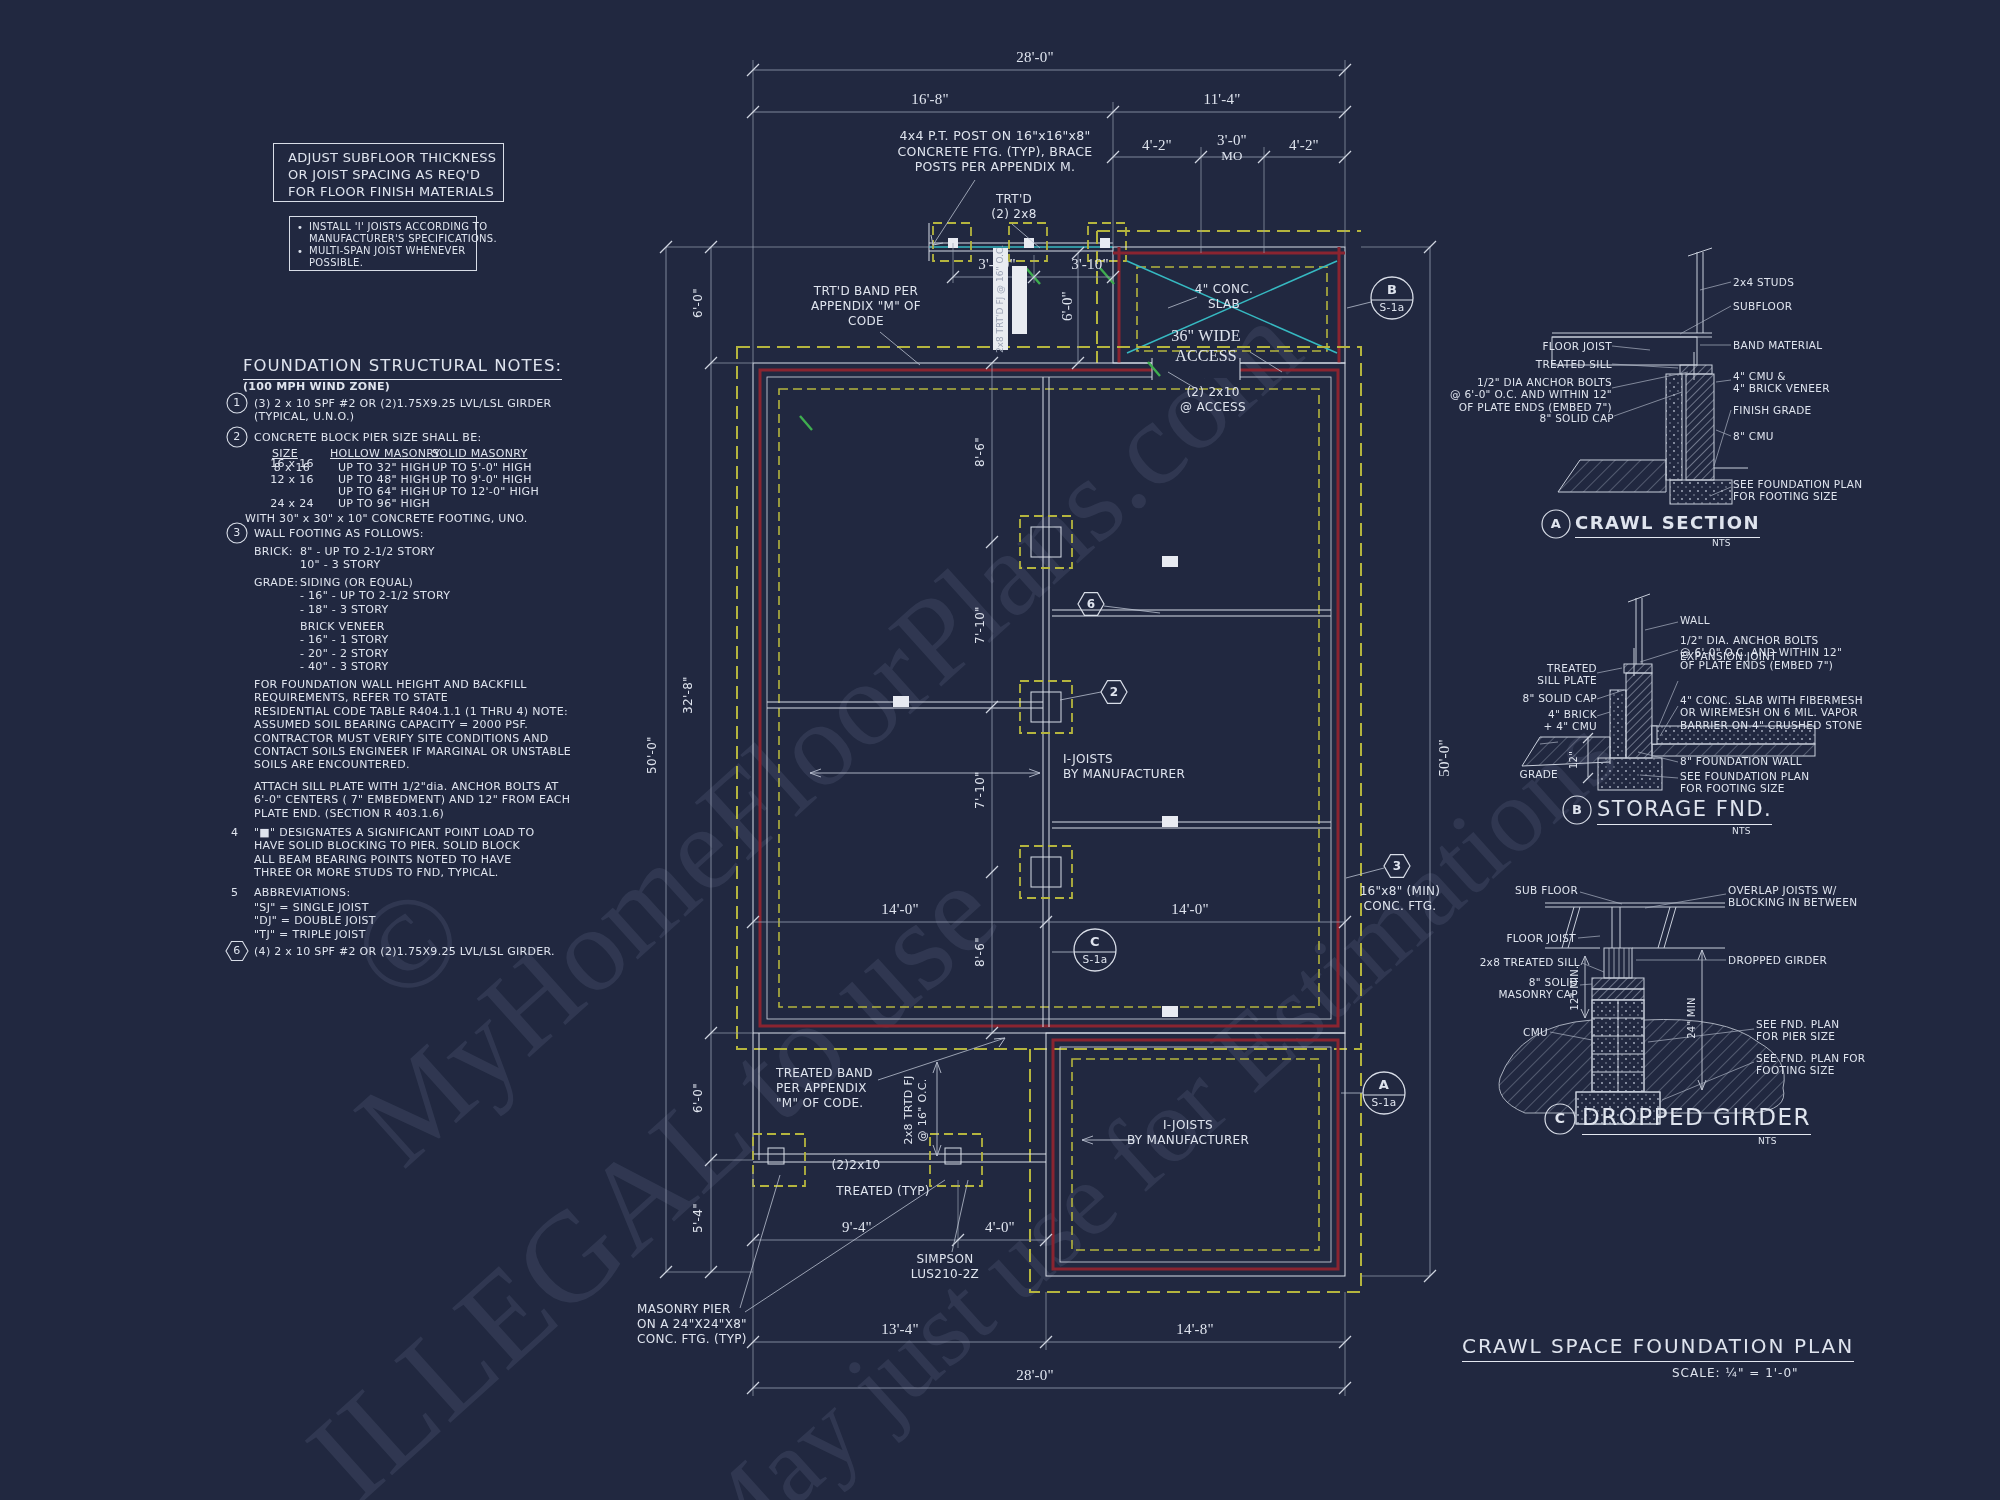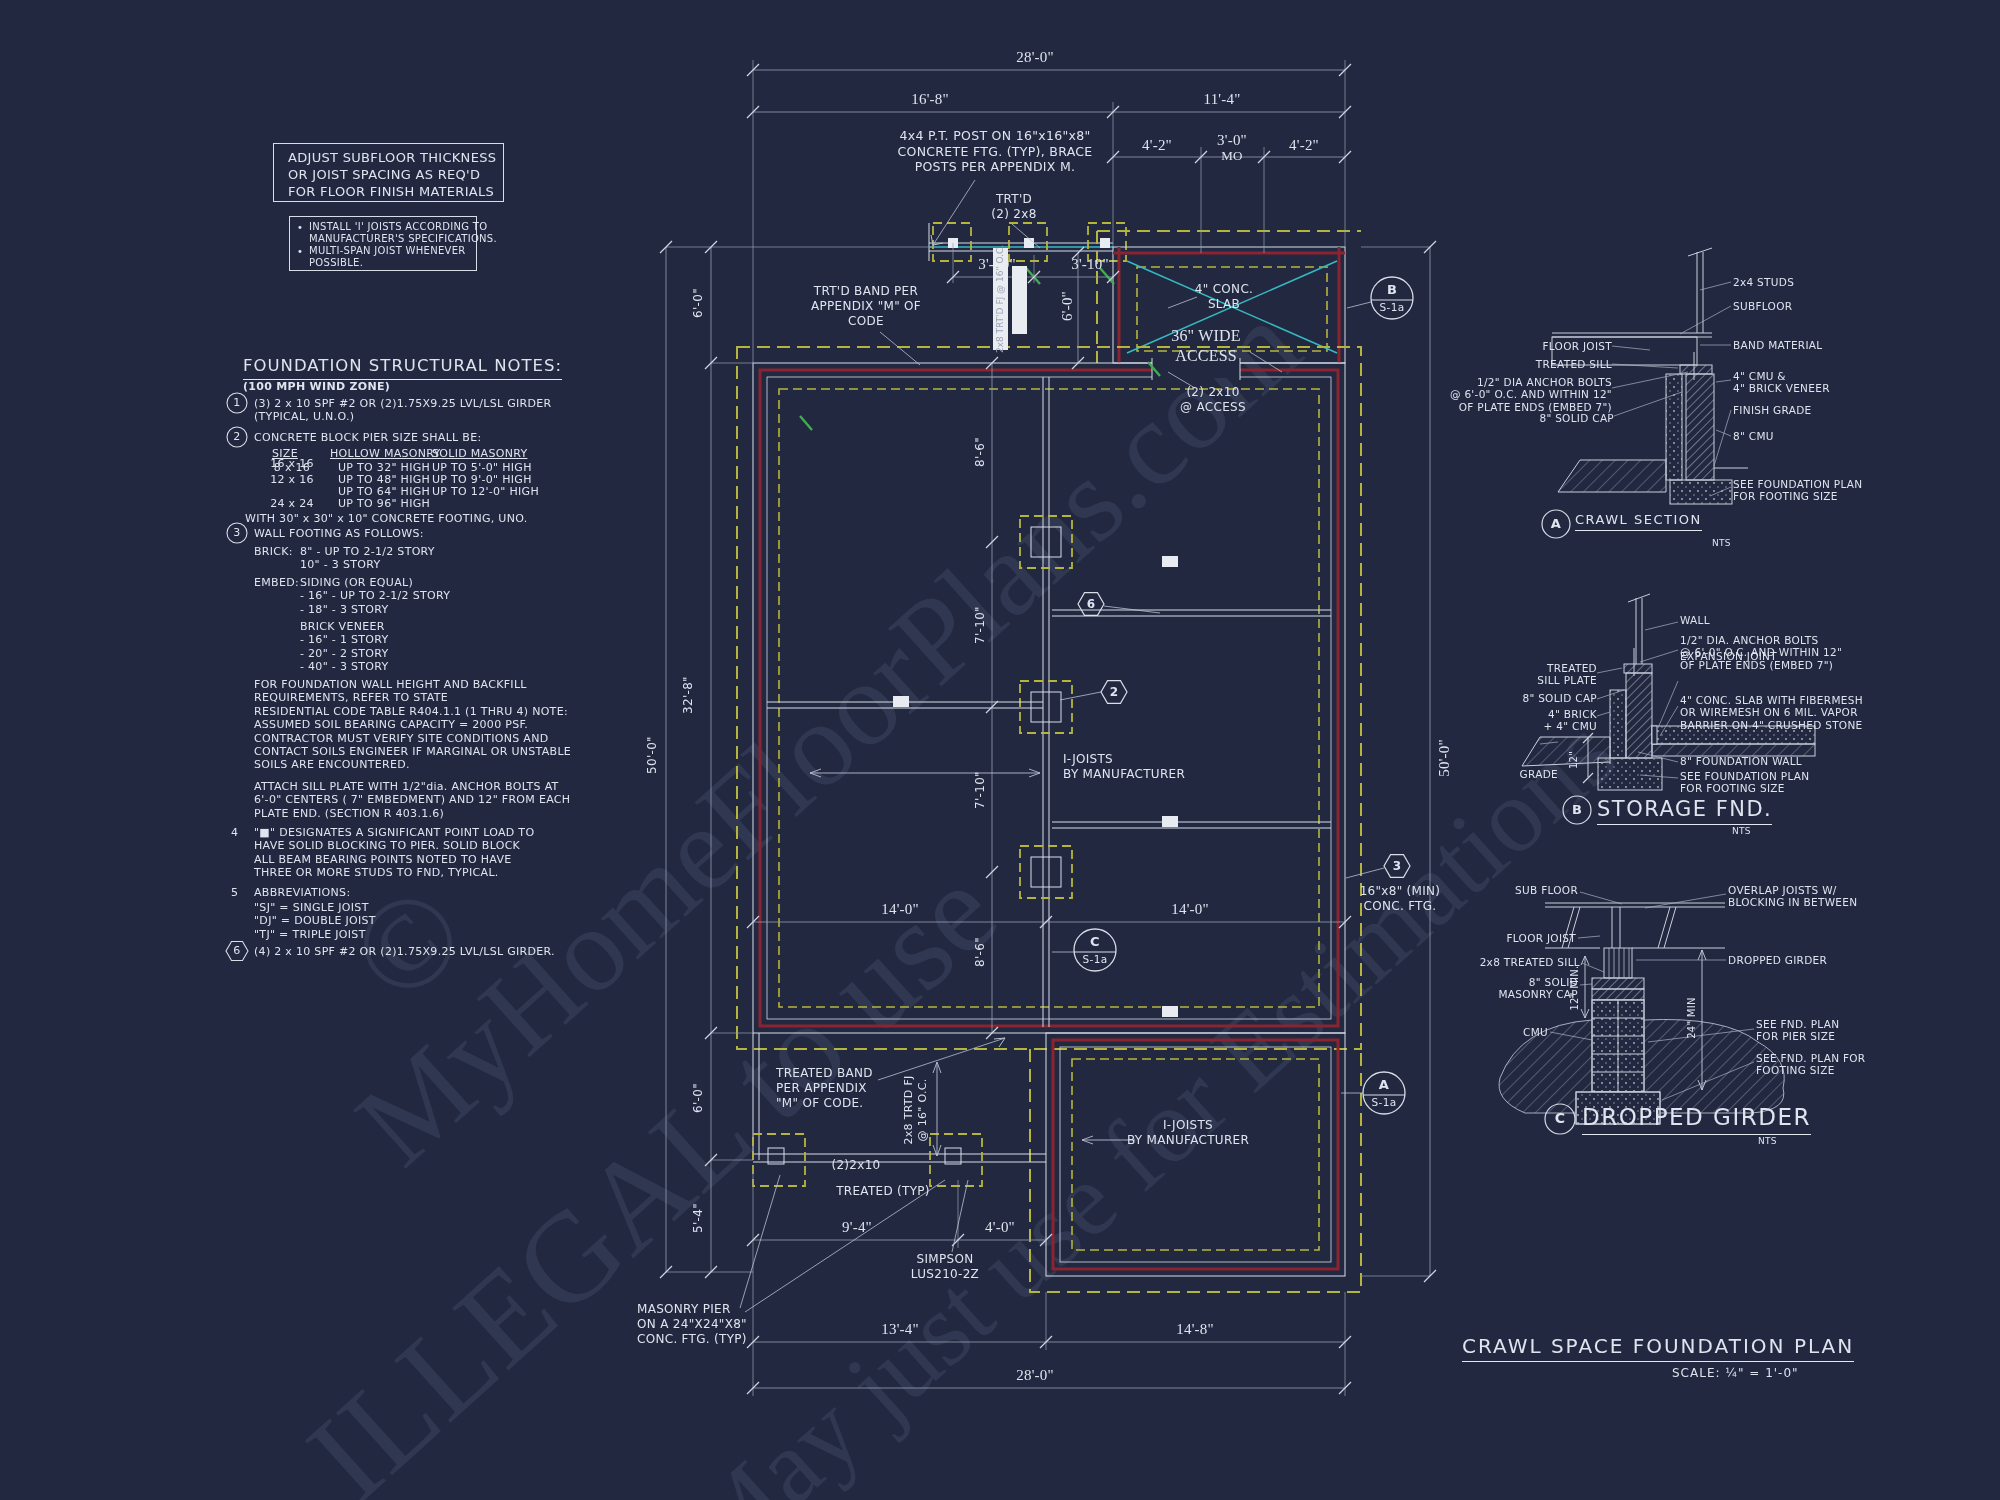--- a/index.html
+++ b/index.html
@@ -250,21 +250,21 @@
   <div class="lbl nt" style="left:338px;top:485px;">UP TO 64" HIGH</div>
   <div class="lbl nt" style="left:432px;top:485px;">UP TO 12'-0" HIGH</div>
   <div class="lbl nt cx" style="left:292px;top:497px;">24 x 24</div>
   <div class="lbl nt" style="left:338px;top:497px;">UP TO 96" HIGH</div>
   <div class="lbl nt" style="left:245px;top:512px;">WITH 30" x 30" x 10" CONCRETE FOOTING, UNO.</div>
   <div class="lbl nt cc" style="left:237px;top:533px;">3</div>
   <div class="lbl nt" style="left:254px;top:527px;">WALL FOOTING AS FOLLOWS:</div>
   <div class="lbl nt" style="left:254px;top:545px;">BRICK:</div>
   <div class="lbl nt" style="left:300px;top:545px;">8" - UP TO 2-1/2 STORY
 10" - 3 STORY</div>
-  <div class="lbl nt" style="left:254px;top:576px;">EMBED:</div>
+  <div class="lbl nt" style="left:254px;top:576px;">GRADE:</div>
   <div class="lbl nt" style="left:300px;top:576px;">SIDING (OR EQUAL)
 - 16" - UP TO 2-1/2 STORY
 - 18" - 3 STORY</div>
   <div class="lbl nt" style="left:300px;top:620px;">BRICK VENEER
 - 16" - 1 STORY
 - 20" - 2 STORY
 - 40" - 3 STORY</div>
   <div class="lbl nt" style="left:254px;top:678px;">FOR FOUNDATION WALL HEIGHT AND BACKFILL
 REQUIREMENTS, REFER TO STATE
 RESIDENTIAL CODE TABLE R404.1.1 (1 THRU 4) NOTE:
@@ -372,21 +372,21 @@
   <div class="lbl det" style="left:1733px;top:430px;">8" CMU</div>
   <div class="lbl det" style="left:1733px;top:478px;">SEE FOUNDATION PLAN
 FOR FOOTING SIZE</div>
   <div class="lbl detr" style="left:1612px;top:340px;">FLOOR JOIST</div>
   <div class="lbl detr" style="left:1612px;top:358px;">TREATED SILL</div>
   <div class="lbl detr" style="left:1612px;top:376px;">1/2" DIA ANCHOR BOLTS
 @ 6'-0" O.C. AND WITHIN 12"
 OF PLATE ENDS (EMBED 7")</div>
   <div class="lbl detr" style="left:1614px;top:412px;">8" SOLID CAP</div>
   <div class="lbl cc" style="left:1556px;top:524px;font-weight:bold;font-size:13px;">A</div>
-  <div class="lbl dttl" style="left:1575px;top:512px;font-size:13px;">CRAWL SECTION</div>
+  <div class="lbl dttl" style="left:1575px;top:512px;font-size:18px;font-weight:bold;">CRAWL SECTION</div>
   <div class="lbl" style="left:1712px;top:538px;font-size:9px;">NTS</div>
 
   <div class="lbl det" style="left:1680px;top:614px;">WALL</div>
   <div class="lbl det" style="left:1680px;top:634px;">1/2" DIA. ANCHOR BOLTS
 @ 6'-0" O.C. AND WITHIN 12"
 OF PLATE ENDS (EMBED 7")</div>
   <div class="lbl det" style="left:1680px;top:650px;">EXPANSION JOINT</div>
   <div class="lbl det" style="left:1680px;top:694px;">4" CONC. SLAB WITH FIBERMESH
 OR WIREMESH ON 6 MIL. VAPOR
 BARRIER ON 4" CRUSHED STONE</div>

